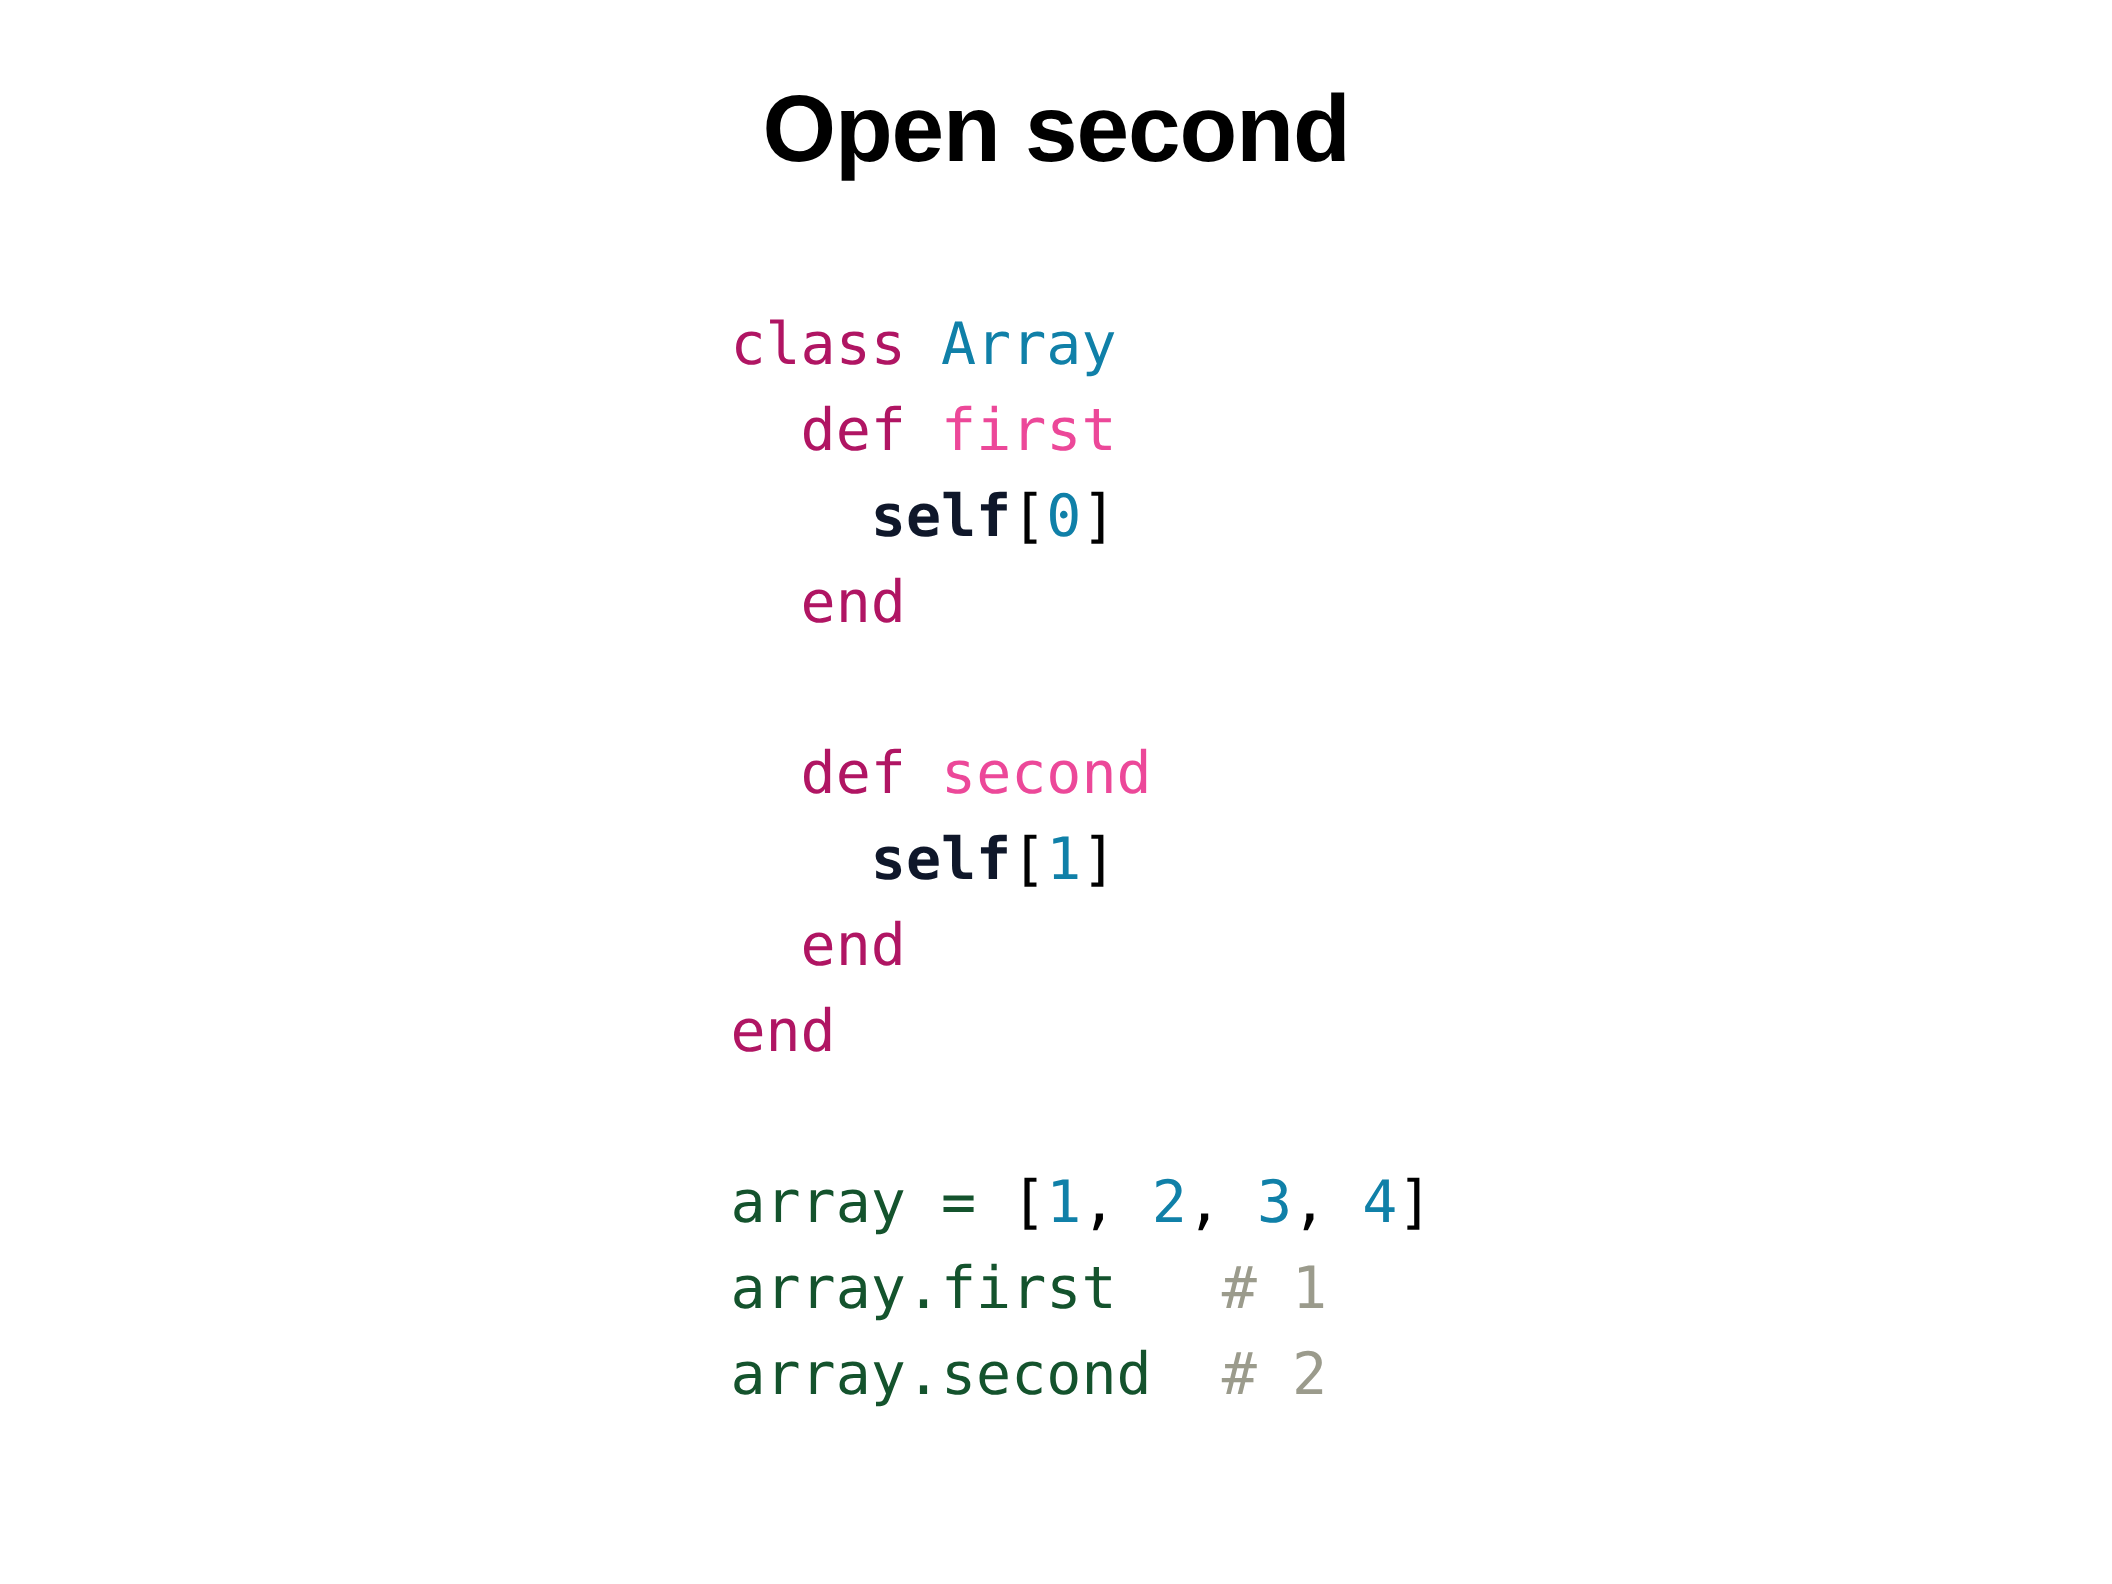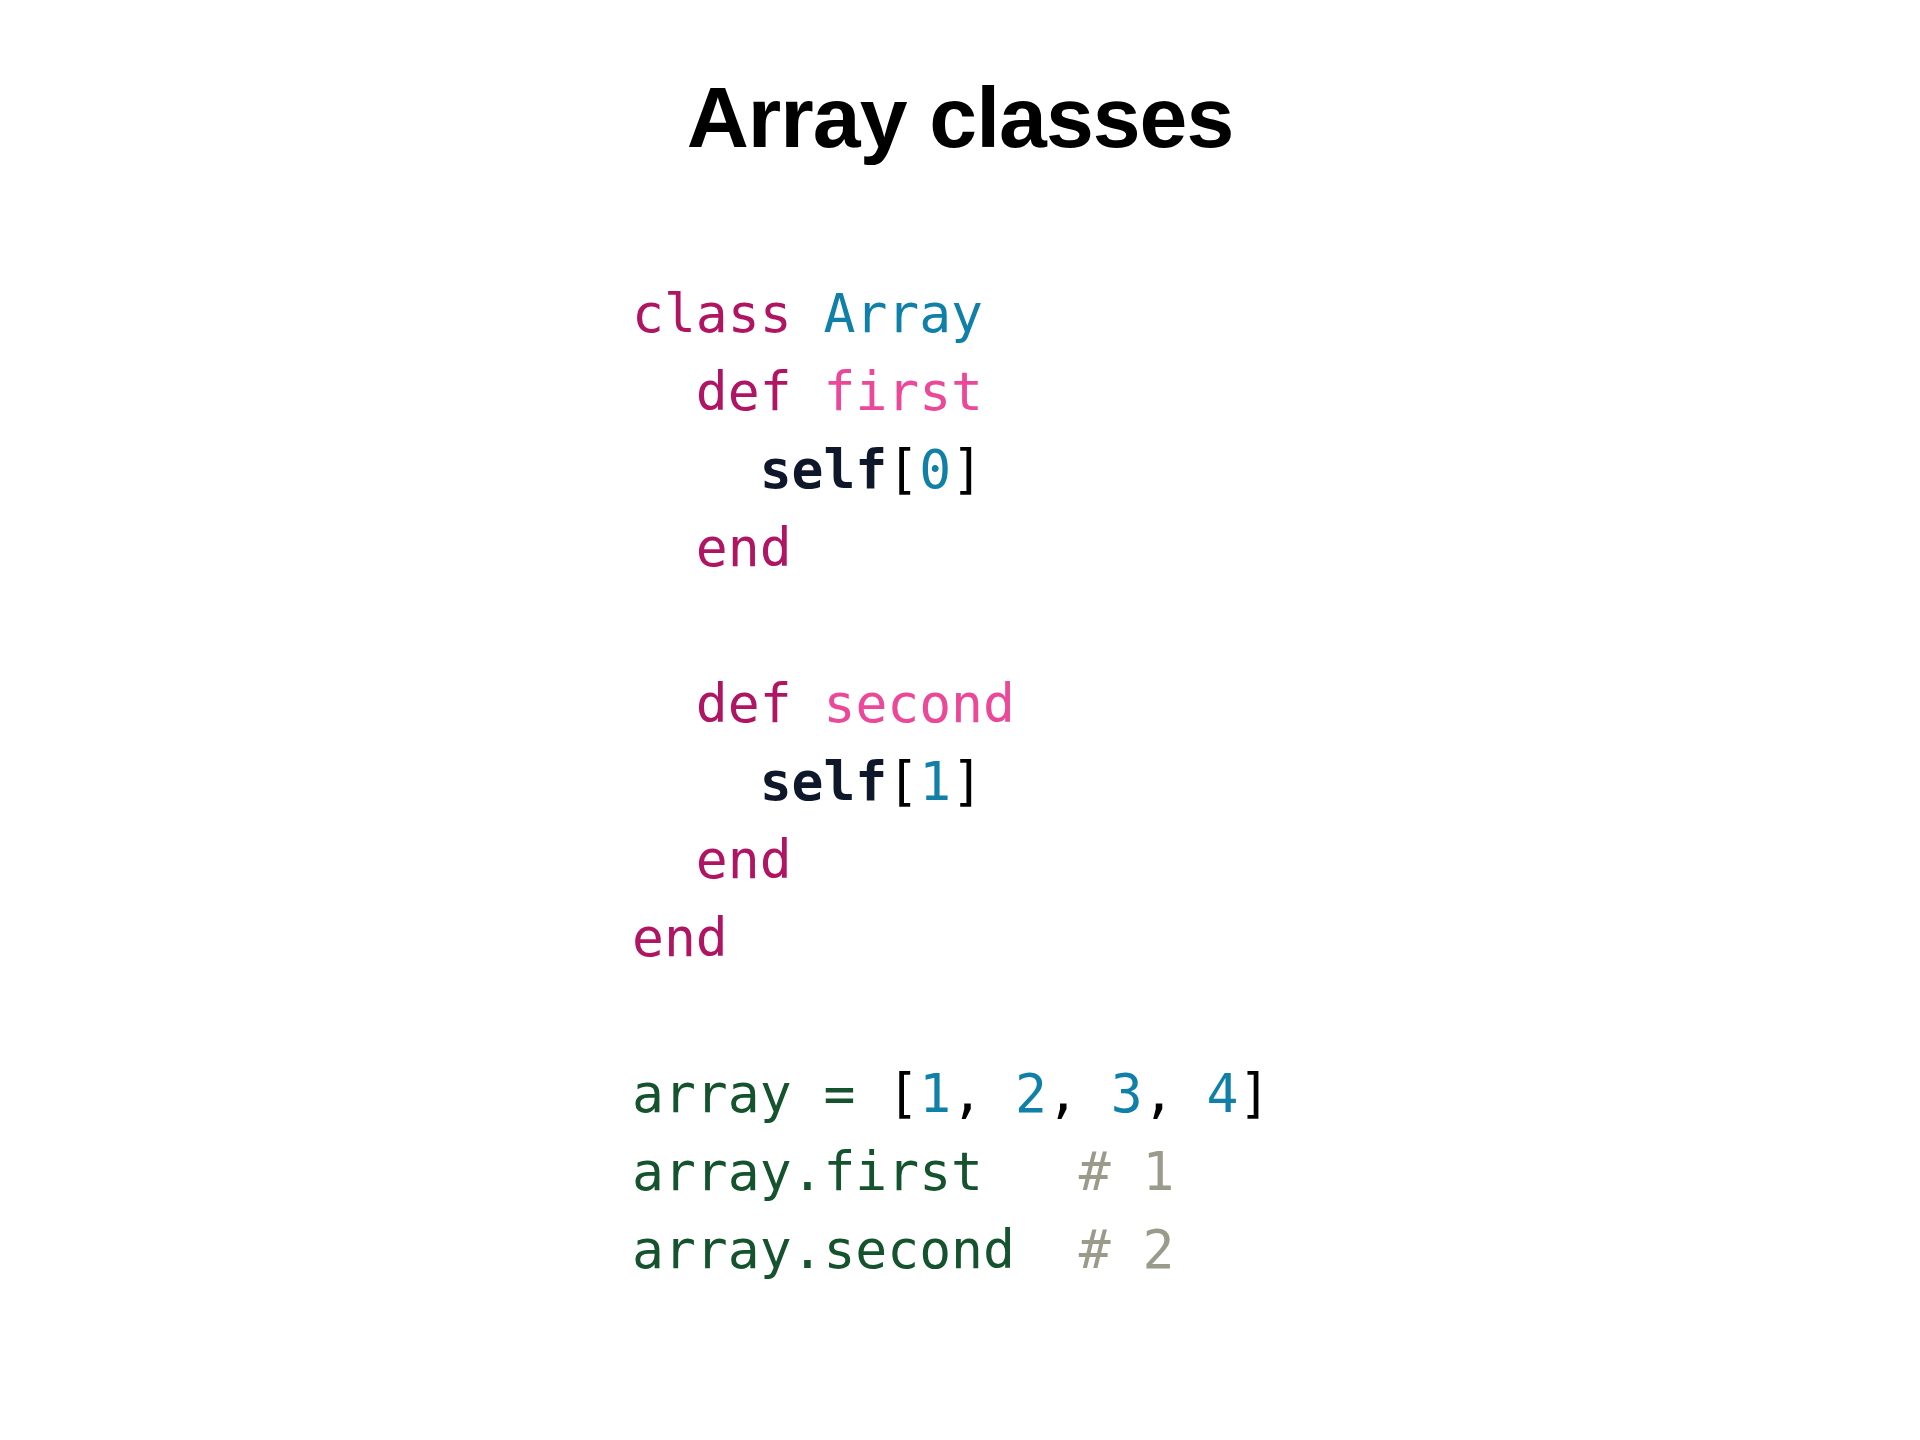--- a/index.html
+++ b/index.html
@@ -46,20 +46,21 @@
     font-family: "DejaVu Sans Mono", monospace;
     font-size: 53px;
     line-height: 78px;
     white-space: pre;
     color: #000000;
     font-weight: normal;
   }
   .code-line {
     white-space: pre;
     min-height: 78px;
+    margin-left: 32px;
   }
   .code-line.blank {
     height: 78px;
   }
 
   
   .tok-keyword  { color: #b01563; }
   .tok-class    { color: #1080a8; }
   .tok-method   { color: #ec4899; }
   .tok-self     { color: #0f172a; font-weight: bold; }
@@ -67,17 +68,17 @@
   .tok-plain    { color: #14532d; }
   .tok-punct    { color: #000000; }
   .tok-comment  { color: #9b9b8c; }
   .tok-space    { color: transparent; }
 </style>
 </head>
 <body>
 
 <div class="slide">
 
-  <h1 class="slide-title">Array classes</h1>
+  <h1 class="slide-title">Open second</h1>
 
   <pre class="code-block" id="code-block"><div class="code-line"><span class="tok-keyword">class</span><span class="tok-space"> </span><span class="tok-class">Array</span></div><div class="code-line"><span class="tok-space">  </span><span class="tok-keyword">def</span><span class="tok-space"> </span><span class="tok-method">first</span></div><div class="code-line"><span class="tok-space">    </span><span class="tok-self">self</span><span class="tok-punct">[</span><span class="tok-number">0</span><span class="tok-punct">]</span></div><div class="code-line"><span class="tok-space">  </span><span class="tok-keyword">end</span></div><div class="code-line blank">&nbsp;</div><div class="code-line"><span class="tok-space">  </span><span class="tok-keyword">def</span><span class="tok-space"> </span><span class="tok-method">second</span></div><div class="code-line"><span class="tok-space">    </span><span class="tok-self">self</span><span class="tok-punct">[</span><span class="tok-number">1</span><span class="tok-punct">]</span></div><div class="code-line"><span class="tok-space">  </span><span class="tok-keyword">end</span></div><div class="code-line"><span class="tok-keyword">end</span></div><div class="code-line blank">&nbsp;</div><div class="code-line"><span class="tok-plain">array = </span><span class="tok-punct">[</span><span class="tok-number">1</span><span class="tok-punct">, </span><span class="tok-number">2</span><span class="tok-punct">, </span><span class="tok-number">3</span><span class="tok-punct">, </span><span class="tok-number">4</span><span class="tok-punct">]</span></div><div class="code-line"><span class="tok-plain">array.first</span><span class="tok-space">   </span><span class="tok-comment"># 1</span></div><div class="code-line"><span class="tok-plain">array.second</span><span class="tok-space">  </span><span class="tok-comment"># 2</span></div></pre>
 
 </div>
 
 </body></html>

